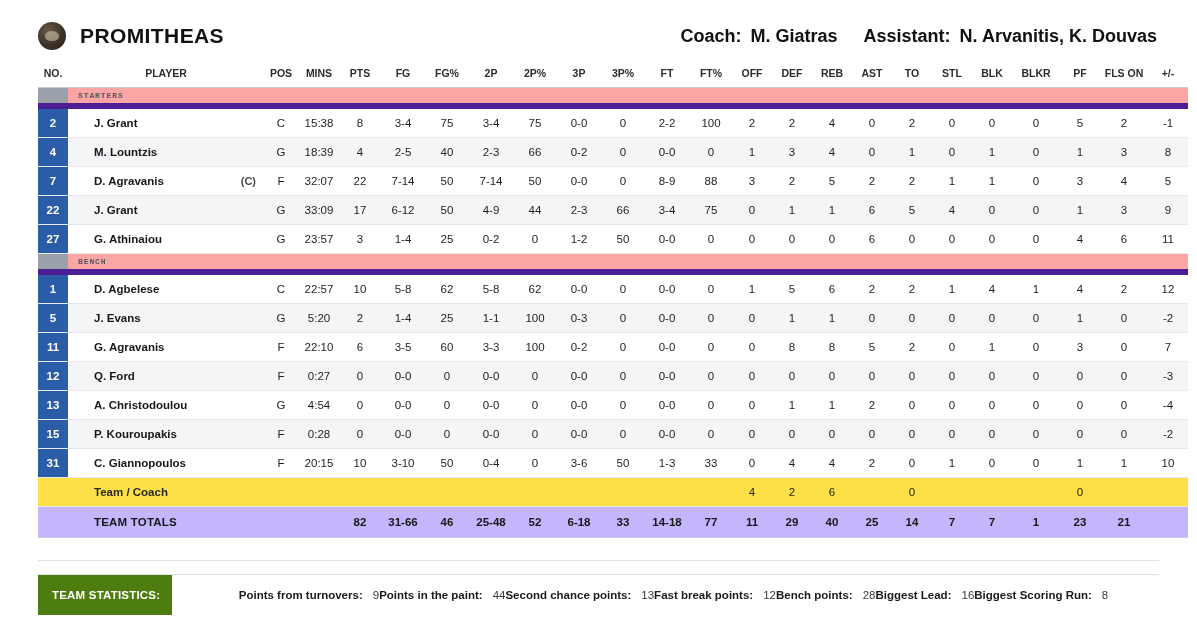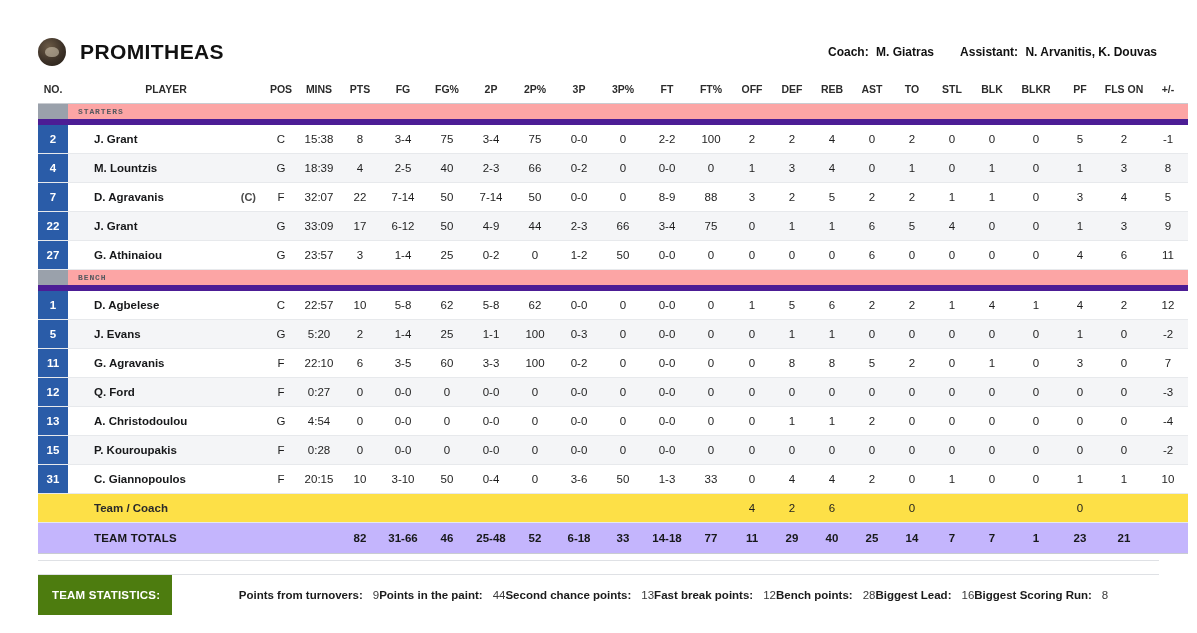--- a/index.html
+++ b/index.html
@@ -18,21 +18,21 @@
     position: relative;
     width: 1197px;
     height: 633px;
     box-sizing: border-box;
   }
 
   
   .header {
     display: flex;
     align-items: center;
-    padding: 38px 38px 10px 38px;
+    padding: 22px 38px 10px 38px;
     box-sizing: border-box;
     gap: 48px;
   }
   .team-id {
     display: flex;
     align-items: center;
     gap: 14px;
   }
   .team-logo {
     width: 28px;
@@ -57,21 +57,21 @@
     font-size: 21px;
     font-weight: bold;
     letter-spacing: .4px;
     color: #111;
   }
   .staff {
     margin-left: auto;
     display: flex;
     align-items: baseline;
     gap: 26px;
-    font-size: 12px;
+    font-size: 18px;
     font-weight: bold;
     color: #111;
     padding-right: 2px;
   }
   .staff .lbl { color: #111; }
   .staff .val { color: #111; margin-left: 4px; }
 
   
   .table-wrap {
     padding: 0 38px;

